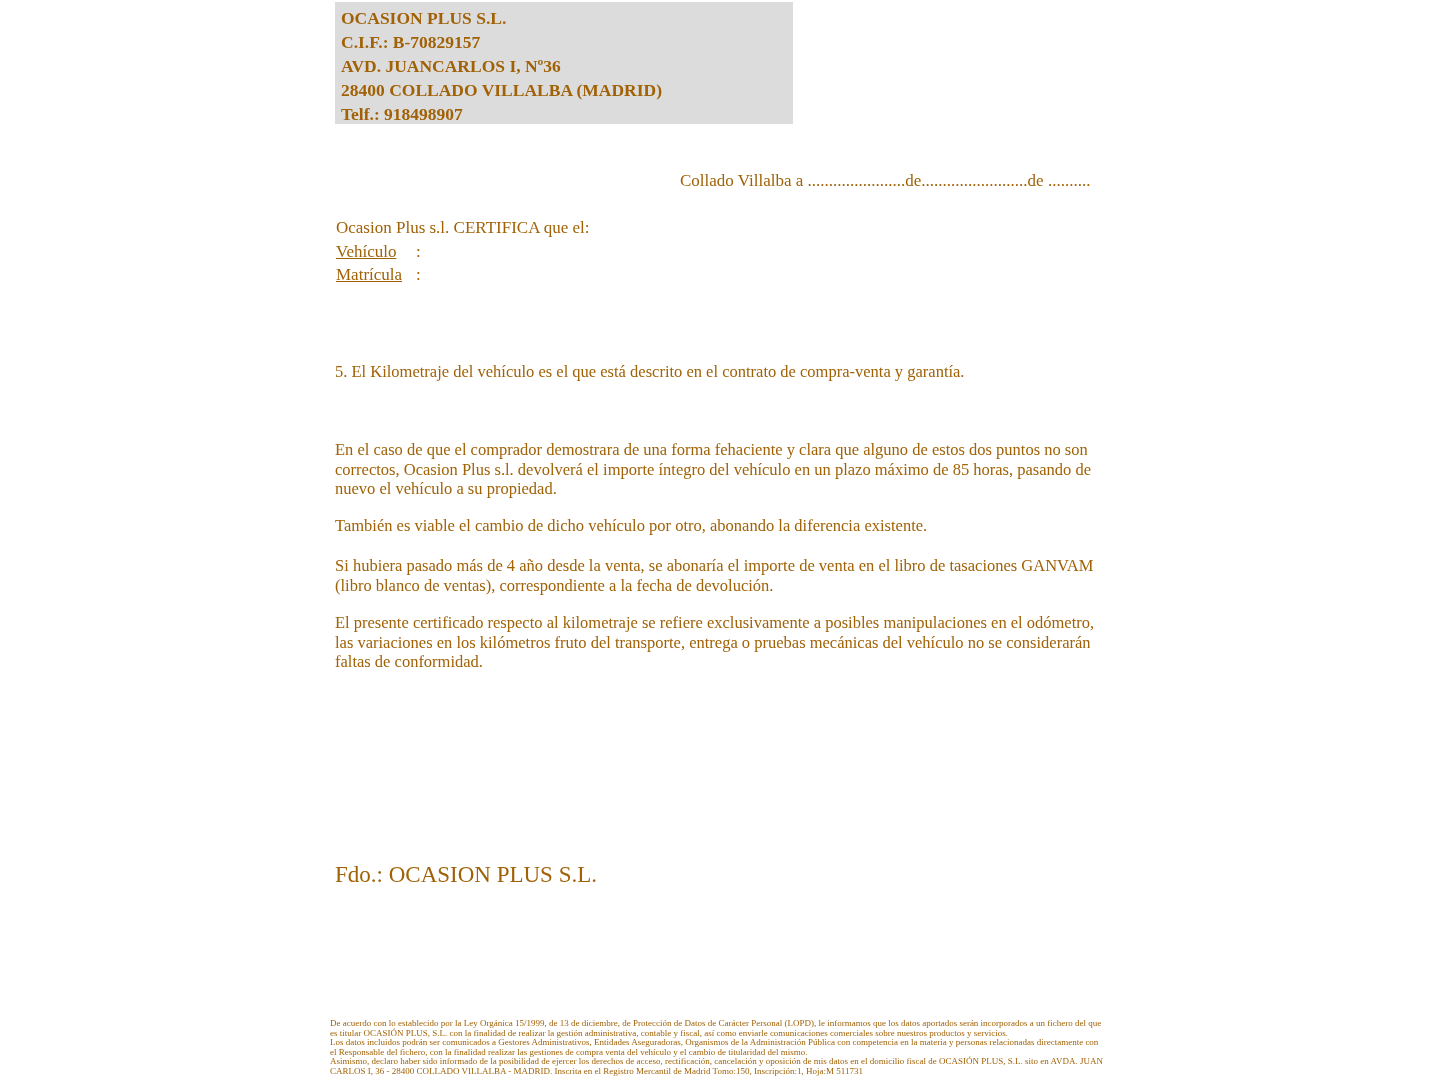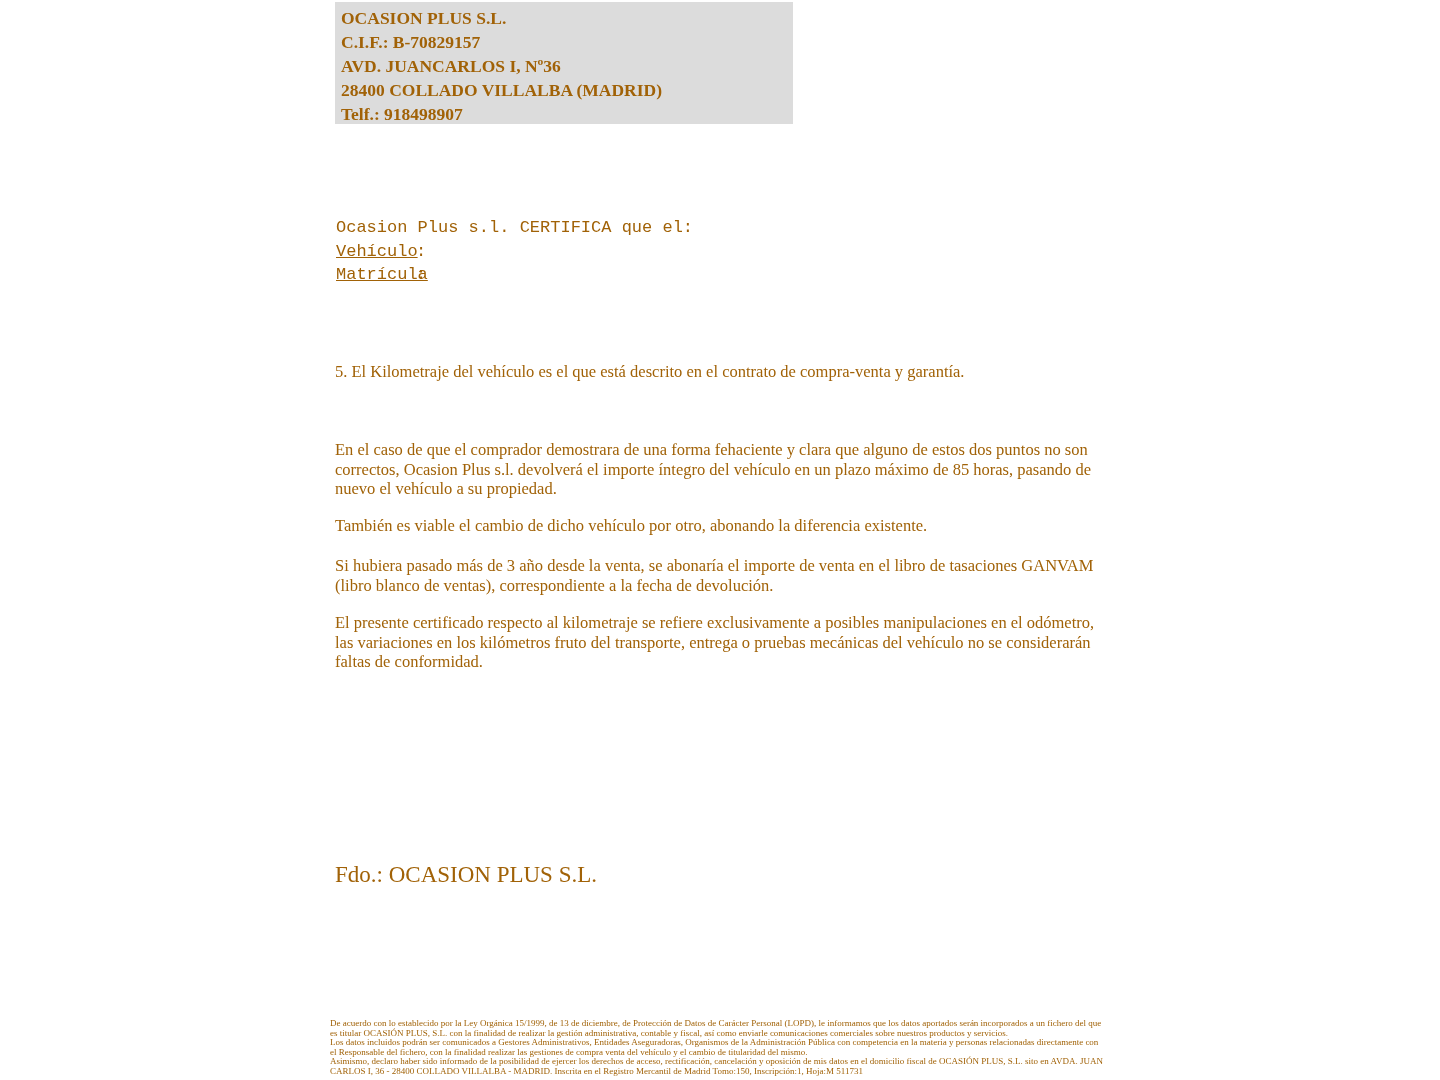--- a/index.html
+++ b/index.html
@@ -38,21 +38,20 @@
     top: 171px;
     font-size: 17px;
     white-space: nowrap;
   }
   .certify-block {
     position: absolute;
     left: 336px;
     top: 216px;
     font-size: 17px;
     line-height: 23.5px;
-    font-family: Liberation Mono, monospace;
   }
   .field-row { white-space: nowrap; }
   .field-label {
     display: inline-block;
     width: 80px;
     text-decoration: underline;
   }
   .field-colon { display: inline-block; }
   .body-par {
     position: absolute;
@@ -91,36 +90,37 @@
 <div class="doc">
 
   <div class="header-box">
     <div class="header-line">OCASION PLUS S.L.</div>
     <div class="header-line">C.I.F.: B-70829157</div>
     <div class="header-line">AVD. JUANCARLOS I, Nº36</div>
     <div class="header-line">28400 COLLADO VILLALBA (MADRID)</div>
     <div class="header-line">Telf.: 918498907</div>
   </div>
 
+  <div class="date-line">Collado Villalba a .......................de.........................de ..........</div>
 
   <div class="certify-block">
     <div>Ocasion Plus s.l. CERTIFICA que el:</div>
     <div class="field-row">
       <span class="field-label">Vehículo</span><span class="field-colon">:</span>
     </div>
     <div class="field-row">
       <span class="field-label">Matrícula</span><span class="field-colon">:</span>
     </div>
   </div>
 
   <div class="body-par clause-2">5. El Kilometraje del vehículo es el que está descrito en el contrato de compra-venta y garantía.</div>
 
   <div class="body-par par-1">En el caso de que el comprador demostrara de una forma fehaciente y clara que alguno de estos dos puntos no son correctos, Ocasion Plus s.l. devolverá el importe íntegro del vehículo en un plazo máximo de 85 horas, pasando de nuevo el vehículo a su propiedad.</div>
   <div class="body-par par-2">También es viable el cambio de dicho vehículo por otro, abonando la diferencia existente.</div>
-  <div class="body-par par-3">Si hubiera pasado más de 3 año desde la venta, se abonaría el importe de venta en el libro de tasaciones GANVAM (libro blanco de ventas), correspondiente a la fecha de devolución.</div>
+  <div class="body-par par-3">Si hubiera pasado más de 4 año desde la venta, se abonaría el importe de venta en el libro de tasaciones GANVAM (libro blanco de ventas), correspondiente a la fecha de devolución.</div>
   <div class="body-par par-4">El presente certificado respecto al kilometraje se refiere exclusivamente a posibles manipulaciones en el odómetro, las variaciones en los kilómetros fruto del transporte, entrega o pruebas mecánicas del vehículo no se considerarán faltas de conformidad.</div>
 
   <div class="signature">Fdo.: OCASION PLUS S.L.</div>
 
   <div class="footer">
     <p>De acuerdo con lo establecido por la Ley Orgánica 15/1999, de 13 de diciembre, de Protección de Datos de Carácter Personal (LOPD), le informamos que los datos aportados serán incorporados a un fichero del que es titular OCASIÓN PLUS, S.L. con la finalidad de realizar la gestión administrativa, contable y fiscal, así como enviarle comunicaciones comerciales sobre nuestros productos y servicios.</p>
     <p>Los datos incluidos podrán ser comunicados a Gestores Administrativos, Entidades Aseguradoras, Organismos de la Administración Pública con competencia en la materia y personas relacionadas directamente con el Responsable del fichero, con la finalidad realizar las gestiones de compra venta del vehículo y el cambio de titularidad del mismo.</p>
     <p>Asimismo, declaro haber sido informado de la posibilidad de ejercer los derechos de acceso, rectificación, cancelación y oposición de mis datos en el domicilio fiscal de OCASIÓN PLUS, S.L. sito en AVDA. JUAN CARLOS I, 36 - 28400 COLLADO VILLALBA - MADRID. Inscrita en el Registro Mercantil de Madrid Tomo:150, Inscripción:1, Hoja:M 511731</p>
   </div>
 

